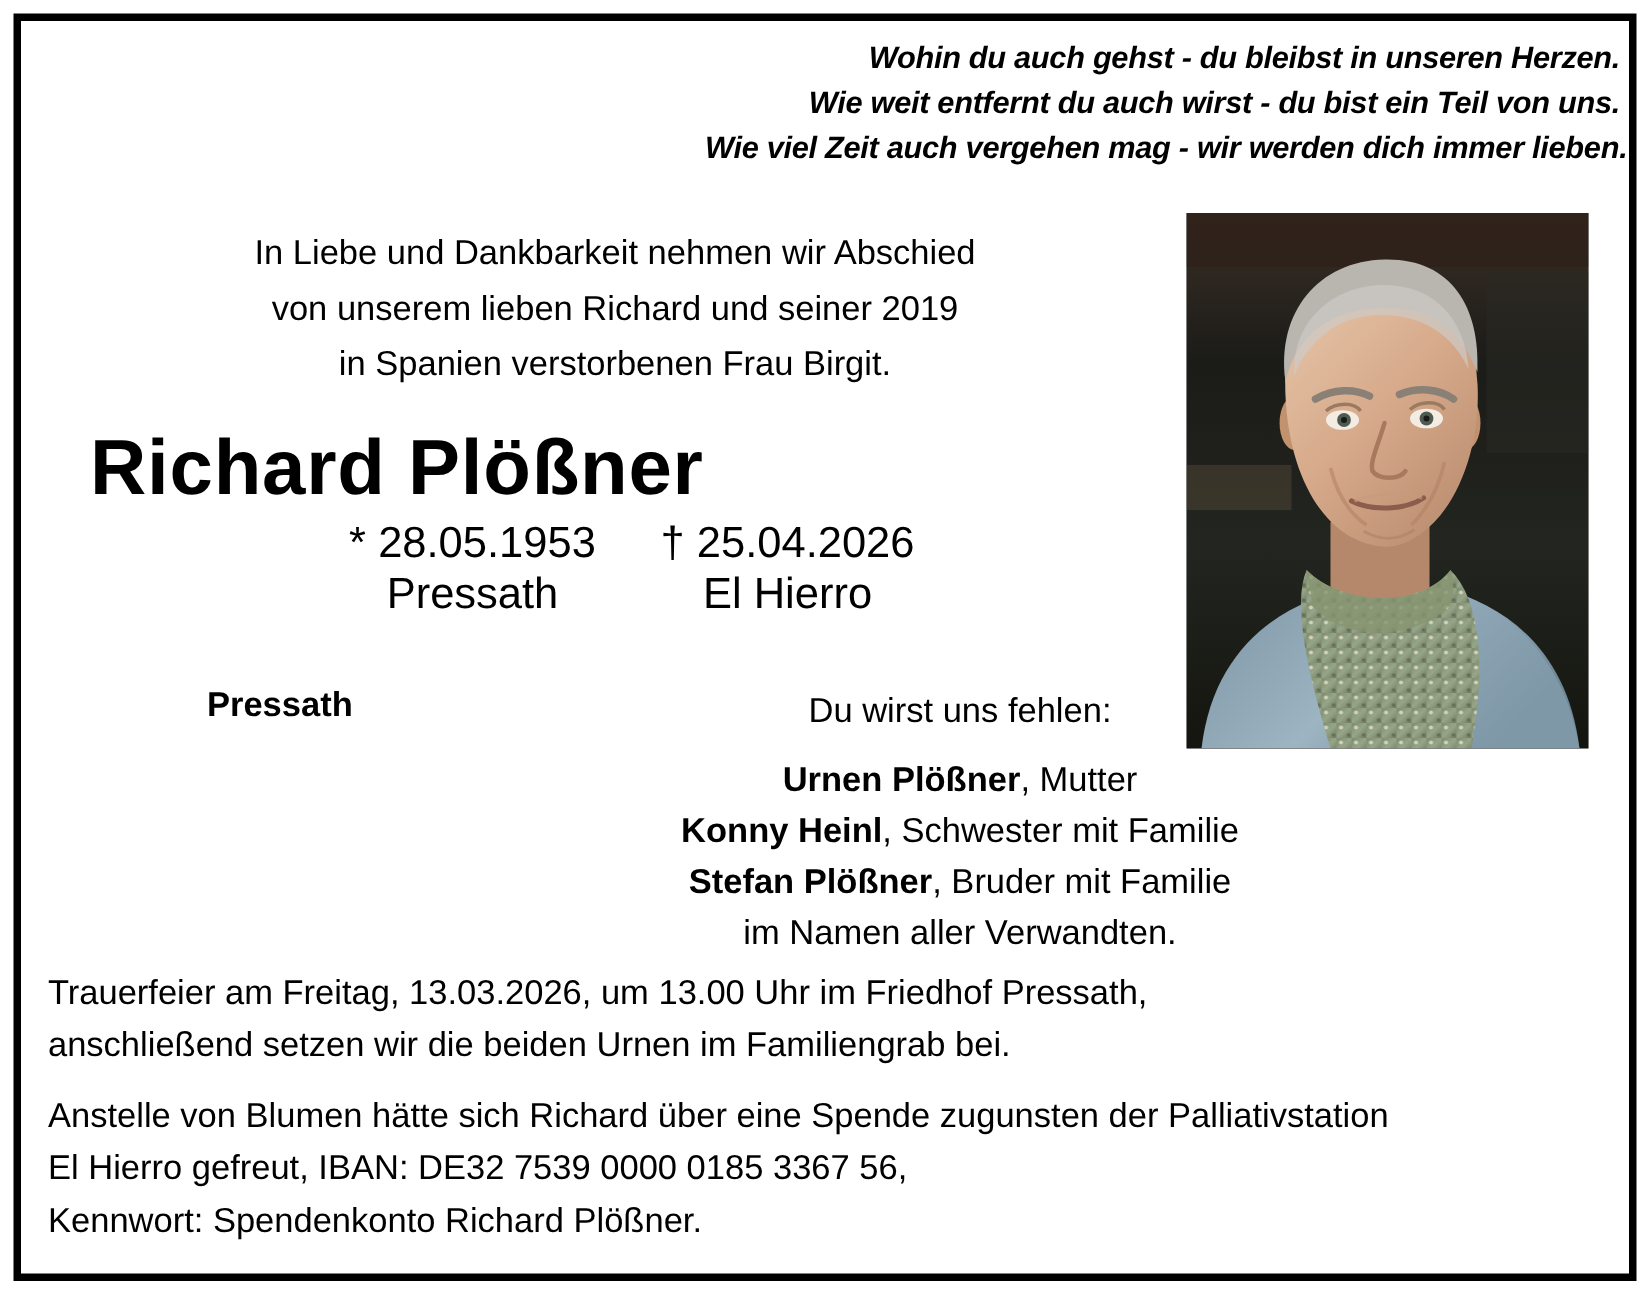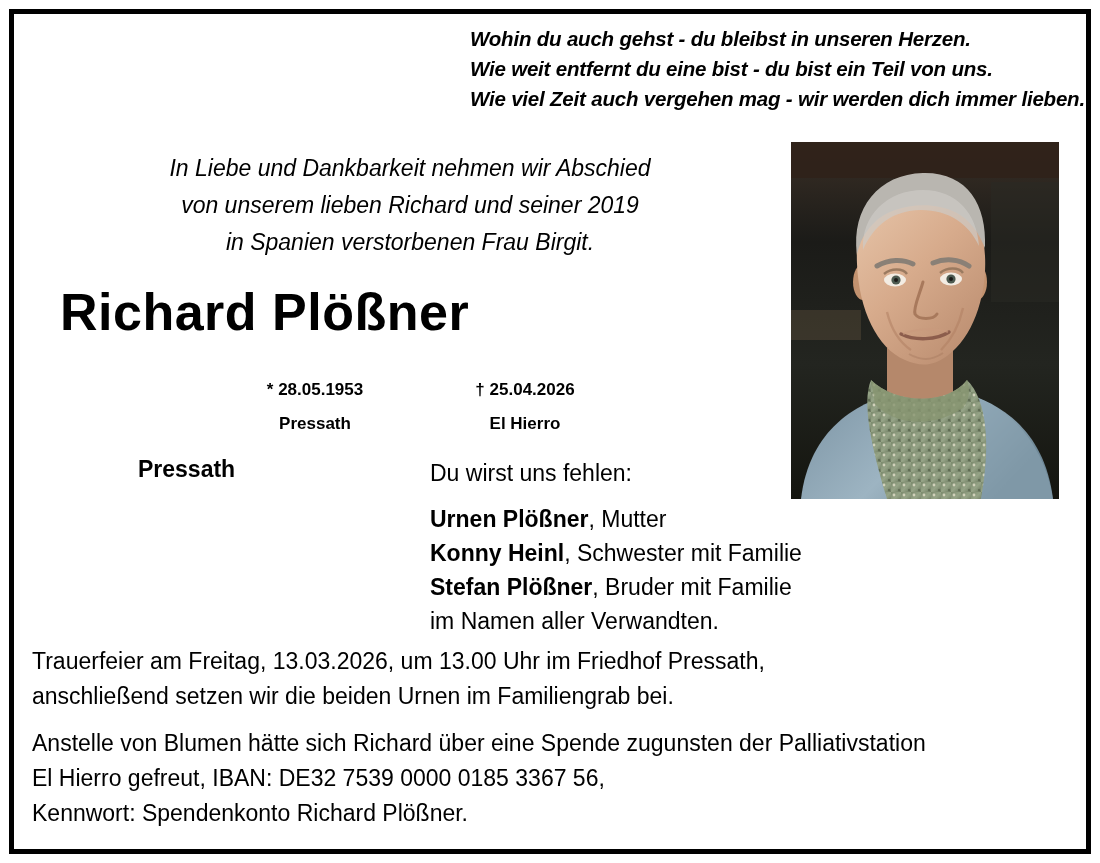--- a/index.html
+++ b/index.html
@@ -35,62 +35,60 @@
     width: 1100px;
     height: 863px;
   }
 
   
   .motto {
     position: absolute;
     left: 470px;
     top: 24px;
     width: 610px;
-    text-align: left;
+    text-align: right;
     font-style: italic;
     font-weight: bold;
     font-size: 20.5px;
     line-height: 30px;
     letter-spacing: -0.2px;
   }
   .motto div { white-space: nowrap; }
 
   
   .intro {
     position: absolute;
     left: 60px;
     top: 150px;
     width: 700px;
     text-align: center;
     font-size: 23px;
     line-height: 37px;
-    font-style: italic;
   }
 
   
   .name {
     position: absolute;
     left: 60px;
     top: 282px;
     width: 700px;
     text-align: left;
     font-size: 52px;
     font-weight: bold;
     letter-spacing: 0.5px;
   }
 
   
   .dates {
     position: absolute;
     left: 150px;
-    top: 373px;
+    top: 345px;
     width: 540px;
-    font-size: 17px;
+    font-size: 29px;
     line-height: 34px;
-    font-weight: bold;
   }
   .dates-row {
     display: flex;
     justify-content: center;
   }
   .dates-col {
     width: 210px;
     text-align: center;
   }
 
@@ -104,20 +102,21 @@
   }
 
   
   .mourners {
     position: absolute;
     left: 430px;
     top: 456px;
     width: 420px;
     font-size: 23px;
     line-height: 34px;
+    text-align: center;
   }
   .mourners .lead { margin-bottom: 12px; }
   .mourners .row { white-space: nowrap; }
   .mourners .row b { font-weight: bold; }
 
   
   .portrait {
     position: absolute;
     left: 791px;
     top: 142px;
@@ -144,21 +143,21 @@
 <body>
 
 <div class="page">
 
   <div class="frame"></div>
 
   <div class="content">
 
     <div class="motto">
       <div>Wohin du auch gehst - du bleibst in unseren Herzen.</div>
-      <div>Wie weit entfernt du eine bist - du bist ein Teil von uns.</div>
+      <div>Wie weit entfernt du auch wirst - du bist ein Teil von uns.</div>
       <div>Wie viel Zeit auch vergehen mag - wir werden dich immer lieben.</div>
     </div>
 
     <div class="intro">
       <div>In Liebe und Dankbarkeit nehmen wir Abschied</div>
       <div>von unserem lieben Richard und seiner 2019</div>
       <div>in Spanien verstorbenen Frau Birgit.</div>
     </div>
 
     <div class="name">Richard Plößner</div>

